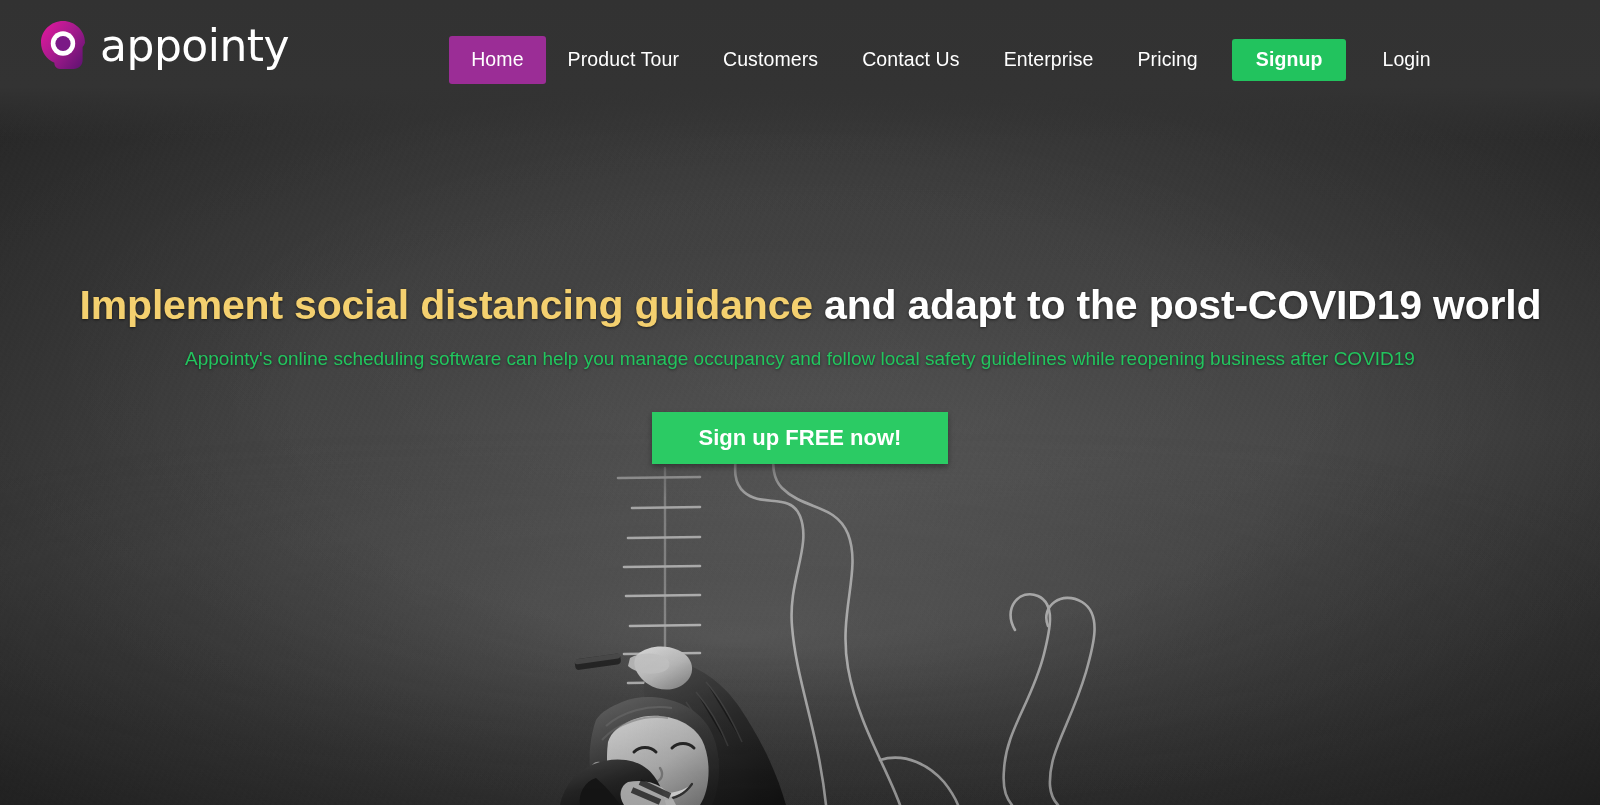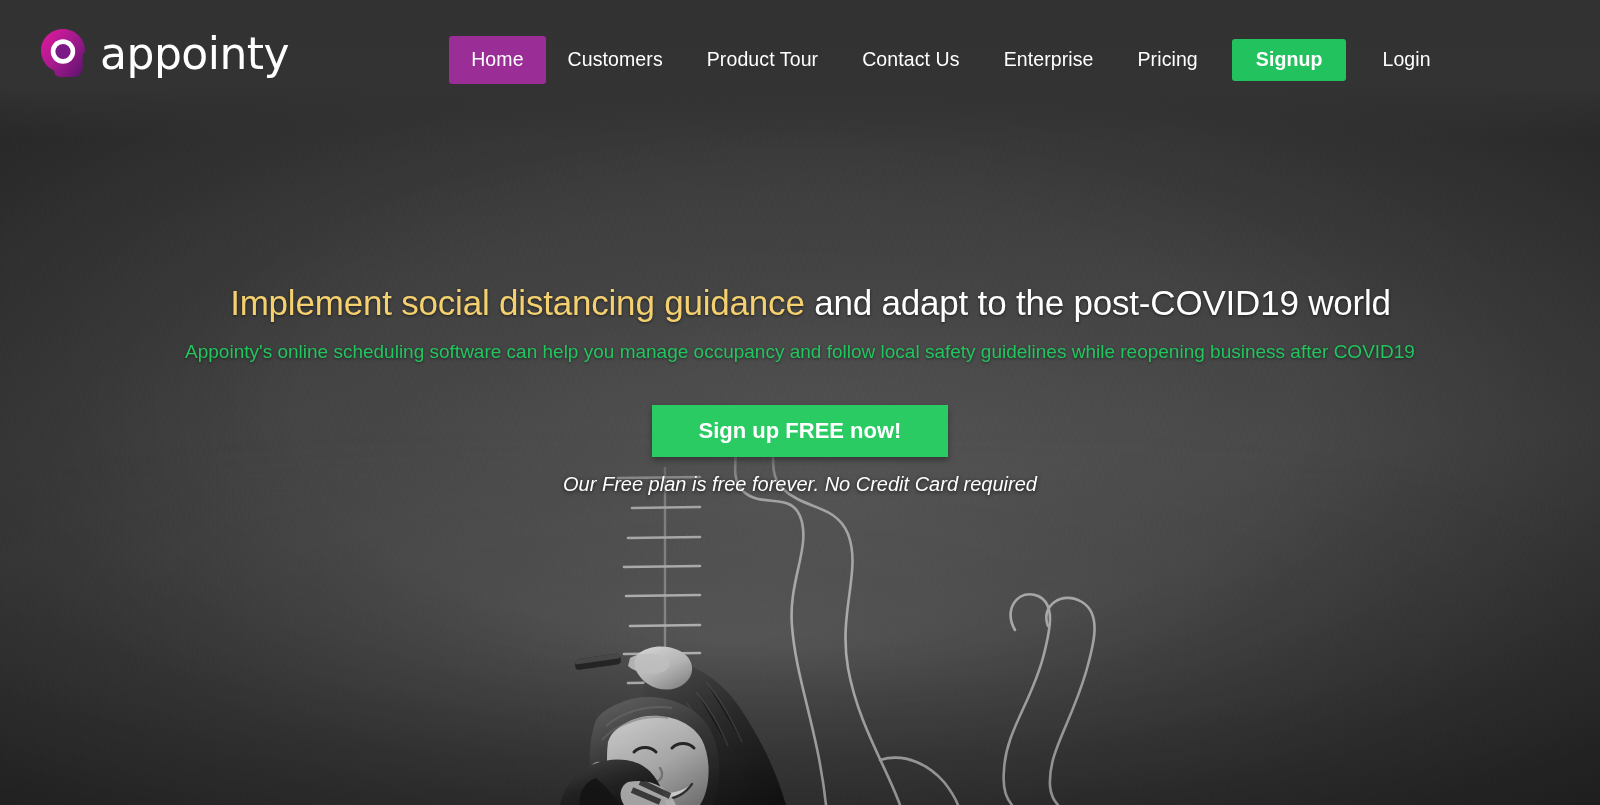--- a/index.html
+++ b/index.html
@@ -66,21 +66,21 @@
     display: flex;
     align-items: flex-start;
     z-index: 30;
   }
 
   .brand {
     display: flex;
     align-items: center;
     gap: 14px;
     margin-left: 40px;
-    margin-top: 28px;
+    margin-top: 20px;
     text-decoration: none;
   }
   .brand-mark { width: 46px; height: 50px; flex: 0 0 auto; }
   .brand-word {
     font-size: 44px;
     line-height: 1;
     color: #ffffff;
     letter-spacing: -0.5px;
     font-weight: 400;
     font-family: "DejaVu Sans", sans-serif;
@@ -121,23 +121,23 @@
   
   .hero {
     position: absolute;
     left: 0; top: 0;
     width: 1600px;
     z-index: 20;
     text-align: center;
   }
   .hero-title {
     margin-top: 283px;
-    font-size: 35px;
+    font-size: 41px;
     line-height: 1.12;
-    font-weight: 400;
+    font-weight: 700;
     color: #ffffff;
     letter-spacing: -0.2px;
     text-shadow: 0 1px 3px rgba(0,0,0,0.55);
     padding: 0 40px;
     margin-left: 21px;
   }
   .hero-title .hl { color: #F4D06F; }
 
   .hero-sub {
     margin-top: 17px;
@@ -338,38 +338,37 @@
                    L 42.6 27 C 44.8 24.1, 45 22.6, 45 22.4 C 45 10.6, 35 1, 23 1 Z" fill="url(#pinGrad)"></path>
           <circle cx="23" cy="23.5" r="12.2" fill="#ffffff"></circle>
           <circle cx="23" cy="23.5" r="7.6" fill="#7B1A86"></circle>
         </svg>
       </span>
       <span class="brand-word">appointy</span>
     </a>
 
     <nav class="main-nav">
       <a class="nav-item is-active" href="#">Home</a>
+      <a class="nav-item" href="#">Product Tour</a>
       <a class="nav-item" href="#">Customers</a>
-      <a class="nav-item" href="#">Product Tour</a>
       <a class="nav-item" href="#">Contact Us</a>
       <a class="nav-item" href="#">Enterprise</a>
       <a class="nav-item" href="#">Pricing</a>
       <a class="nav-item is-signup" href="#">Signup</a>
       <a class="nav-item is-login" href="#">Login</a>
     </nav>
   </header>
 
   <section class="hero">
 
     <h1 class="hero-title">
       <span class="hl">Implement social distancing guidance</span><span> and adapt to the post-COVID19 world</span>
     </h1>
 
     <p class="hero-sub">Appointy's online scheduling software can help you manage occupancy and follow local safety guidelines while reopening business after COVID19</p>
 
     <div class="hero-actions">
       <a class="btn btn-primary" href="#">Sign up FREE now!</a>
     </div>
 
-    <p class="hero-note">Our Free plan is free forever. No Credit Card required</p>
   </section>
 
 </div>
 
 </body></html>

